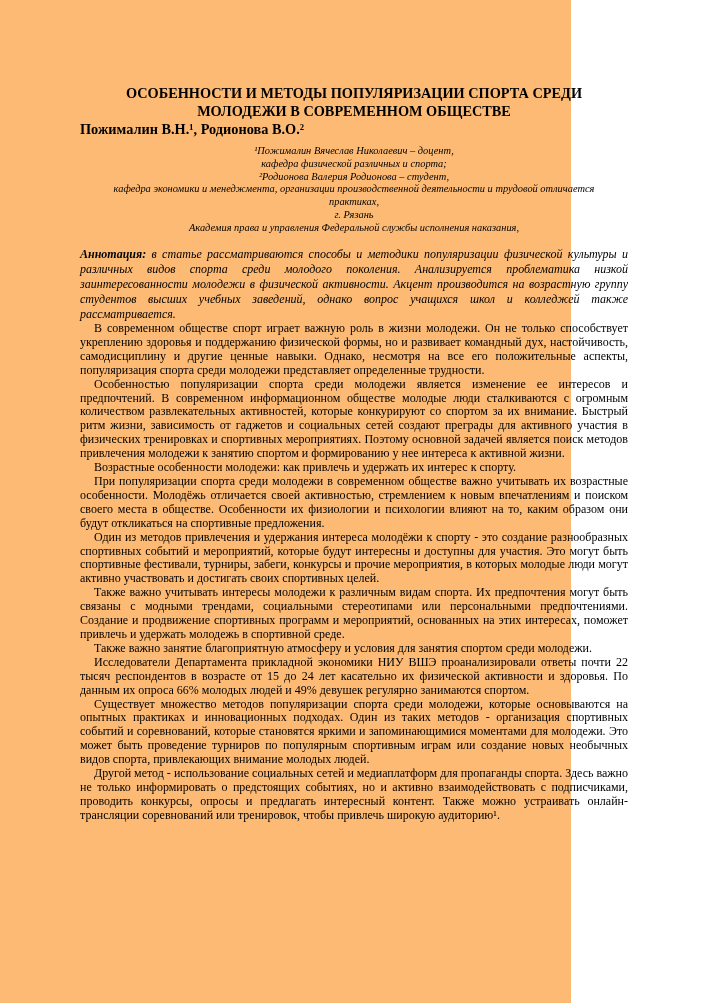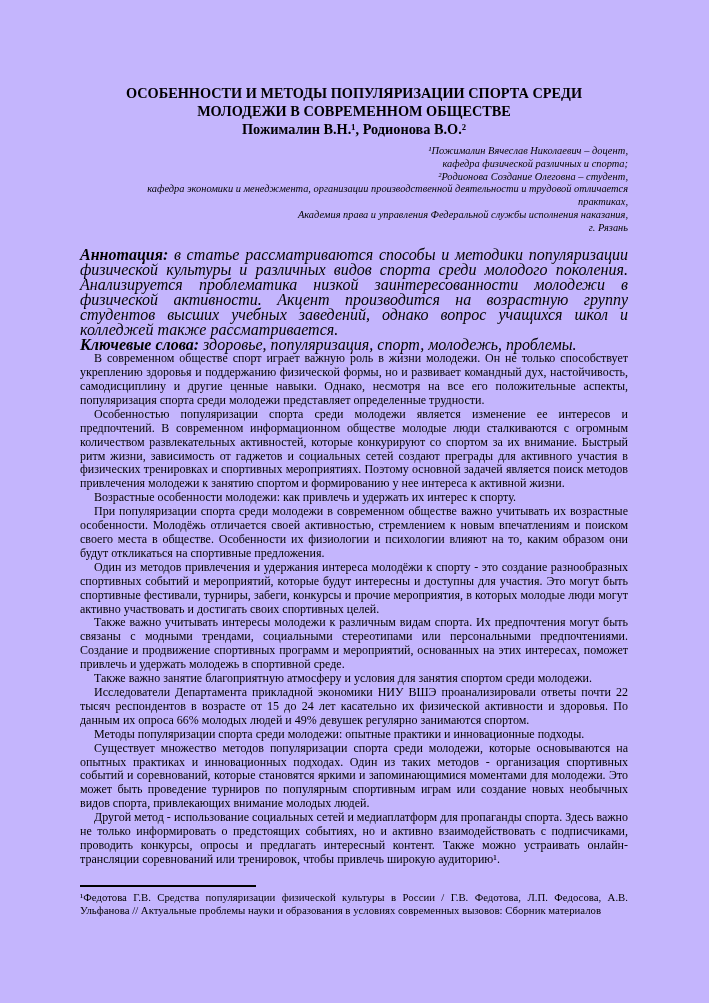--- a/index.html
+++ b/index.html
@@ -1,37 +1,37 @@
 <!DOCTYPE html>
 <html lang="ru"><head>
 <meta charset="utf-8">
 <style>
   * { margin:0; padding:0; box-sizing:border-box; }
   html,body { background:#ffffff; }
   body {
     width:709px; height:1003px; overflow:hidden; position:relative;
     font-family:"Liberation Serif", serif; color:#000;
   }
-  .page { position:relative; width:709px; height:1003px; background:#c4b5fd; }
+  .page { position:relative; width:571px; height:1003px; background:#fdba74; }
   .content { position:absolute; left:80px; top:84px; width:548px; }
 
   .title {
     font-size:14.3px; font-weight:bold; text-align:center; line-height:18px;
   }
   .authors {
-    font-size:14.3px; font-weight:bold; text-align:center; line-height:18px;
+    font-size:14.3px; font-weight:bold; text-align:left; line-height:18px;
   }
   .affiliations {
-    margin-top:7px; font-size:10.4px; font-style:italic; text-align:right;
+    margin-top:7px; font-size:10.4px; font-style:italic; text-align:center;
     line-height:12.8px;
   }
   .aff-line { white-space:nowrap; }
 
   .abstract-block {
-    margin-top:12px; font-size:16px; font-style:italic; text-align:justify;
+    margin-top:12px; font-size:12px; font-style:italic; text-align:justify;
     line-height:15.1px;
   }
   .abs-label { font-weight:bold; }
 
   .body-block {
     font-size:12px; line-height:13.9px; text-align:justify;
   }
   .para { text-indent:14px; }
   .para.heading { font-weight:normal; }
 
@@ -50,46 +50,40 @@
   <div class="content">
 
     <h1 class="title">ОСОБЕННОСТИ И МЕТОДЫ ПОПУЛЯРИЗАЦИИ СПОРТА СРЕДИ МОЛОДЕЖИ В СОВРЕМЕННОМ ОБЩЕСТВЕ</h1>
 
     <div class="authors">Пожималин В.Н.¹, Родионова В.О.²</div>
 
     <div class="affiliations">
 
     <div class="aff-line">¹Пожималин Вячеслав Николаевич – доцент,</div>
         <div class="aff-line">кафедра физической различных и спорта;</div>
-        <div class="aff-line">²Родионова Создание Олеговна – студент,</div>
+        <div class="aff-line">²Родионова Валерия Родионова – студент,</div>
         <div class="aff-line">кафедра экономики и менеджмента, организации производственной деятельности и трудовой отличается</div>
         <div class="aff-line">практиках,</div>
+        <div class="aff-line">г. Рязань</div>
         <div class="aff-line">Академия права и управления Федеральной службы исполнения наказания,</div>
-        <div class="aff-line">г. Рязань</div>
       </div>
 
     <div class="abstract-block">
       <p class="abs-para"><b class="abs-label">Аннотация:</b><span> в статье рассматриваются способы и методики популяризации физической культуры и различных видов спорта среди молодого поколения. Анализируется проблематика низкой заинтересованности молодежи в физической активности. Акцент производится на возрастную группу студентов высших учебных заведений, однако вопрос учащихся школ и колледжей также рассматривается.</span></p>
-      <p class="abs-para"><b class="abs-label">Ключевые слова:</b><span> здоровье, популяризация, спорт, молодежь, проблемы.</span></p>
     </div>
 
     <div class="body-block">
 
     <p class="para">В современном обществе спорт играет важную роль в жизни молодежи. Он не только способствует укреплению здоровья и поддержанию физической формы, но и развивает командный дух, настойчивость, самодисциплину и другие ценные навыки. Однако, несмотря на все его положительные аспекты, популяризация спорта среди молодежи представляет определенные трудности.</p>
         <p class="para">Особенностью популяризации спорта среди молодежи является изменение ее интересов и предпочтений. В современном информационном обществе молодые люди сталкиваются с огромным количеством развлекательных активностей, которые конкурируют со спортом за их внимание. Быстрый ритм жизни, зависимость от гаджетов и социальных сетей создают преграды для активного участия в физических тренировках и спортивных мероприятиях. Поэтому основной задачей является поиск методов привлечения молодежи к занятию спортом и формированию у нее интереса к активной жизни.</p>
         <p class="para heading">Возрастные особенности молодежи: как привлечь и удержать их интерес к спорту.</p>
         <p class="para">При популяризации спорта среди молодежи в современном обществе важно учитывать их возрастные особенности. Молодёжь отличается своей активностью, стремлением к новым впечатлениям и поиском своего места в обществе. Особенности их физиологии и психологии влияют на то, каким образом они будут откликаться на спортивные предложения.</p>
         <p class="para">Один из методов привлечения и удержания интереса молодёжи к спорту - это создание разнообразных спортивных событий и мероприятий, которые будут интересны и доступны для участия. Это могут быть спортивные фестивали, турниры, забеги, конкурсы и прочие мероприятия, в которых молодые люди могут активно участвовать и достигать своих спортивных целей.</p>
         <p class="para">Также важно учитывать интересы молодежи к различным видам спорта. Их предпочтения могут быть связаны с модными трендами, социальными стереотипами или персональными предпочтениями. Создание и продвижение спортивных программ и мероприятий, основанных на этих интересах, поможет привлечь и удержать молодежь в спортивной среде.</p>
         <p class="para">Также важно занятие благоприятную атмосферу и условия для занятия спортом среди молодежи.</p>
         <p class="para">Исследователи Департамента прикладной экономики НИУ ВШЭ проанализировали ответы почти 22 тысяч респондентов в возрасте от 15 до 24 лет касательно их физической активности и здоровья. По данным их опроса 66% молодых людей и 49% девушек регулярно занимаются спортом.</p>
-        <p class="para heading">Методы популяризации спорта среди молодежи: опытные практики и инновационные подходы.</p>
         <p class="para">Существует множество методов популяризации спорта среди молодежи, которые основываются на опытных практиках и инновационных подходах. Один из таких методов - организация спортивных событий и соревнований, которые становятся яркими и запоминающимися моментами для молодежи. Это может быть проведение турниров по популярным спортивным играм или создание новых необычных видов спорта, привлекающих внимание молодых людей.</p>
         <p class="para">Другой метод - использование социальных сетей и медиаплатформ для пропаганды спорта. Здесь важно не только информировать о предстоящих событиях, но и активно взаимодействовать с подписчиками, проводить конкурсы, опросы и предлагать интересный контент. Также можно устраивать онлайн-трансляции соревнований или тренировок, чтобы привлечь широкую аудиторию¹.</p>
       </div>
 
   </div>
 
-  <div class="footnote">
-    <div class="footnote-rule"></div>
-    <p class="footnote-text">¹Федотова Г.В. Средства популяризации физической культуры в России / Г.В. Федотова, Л.П. Федосова, А.В. Ульфанова // Актуальные проблемы науки и образования в условиях современных вызовов: Сборник материалов</p>
-  </div>
 </div>
 
 </body></html>

